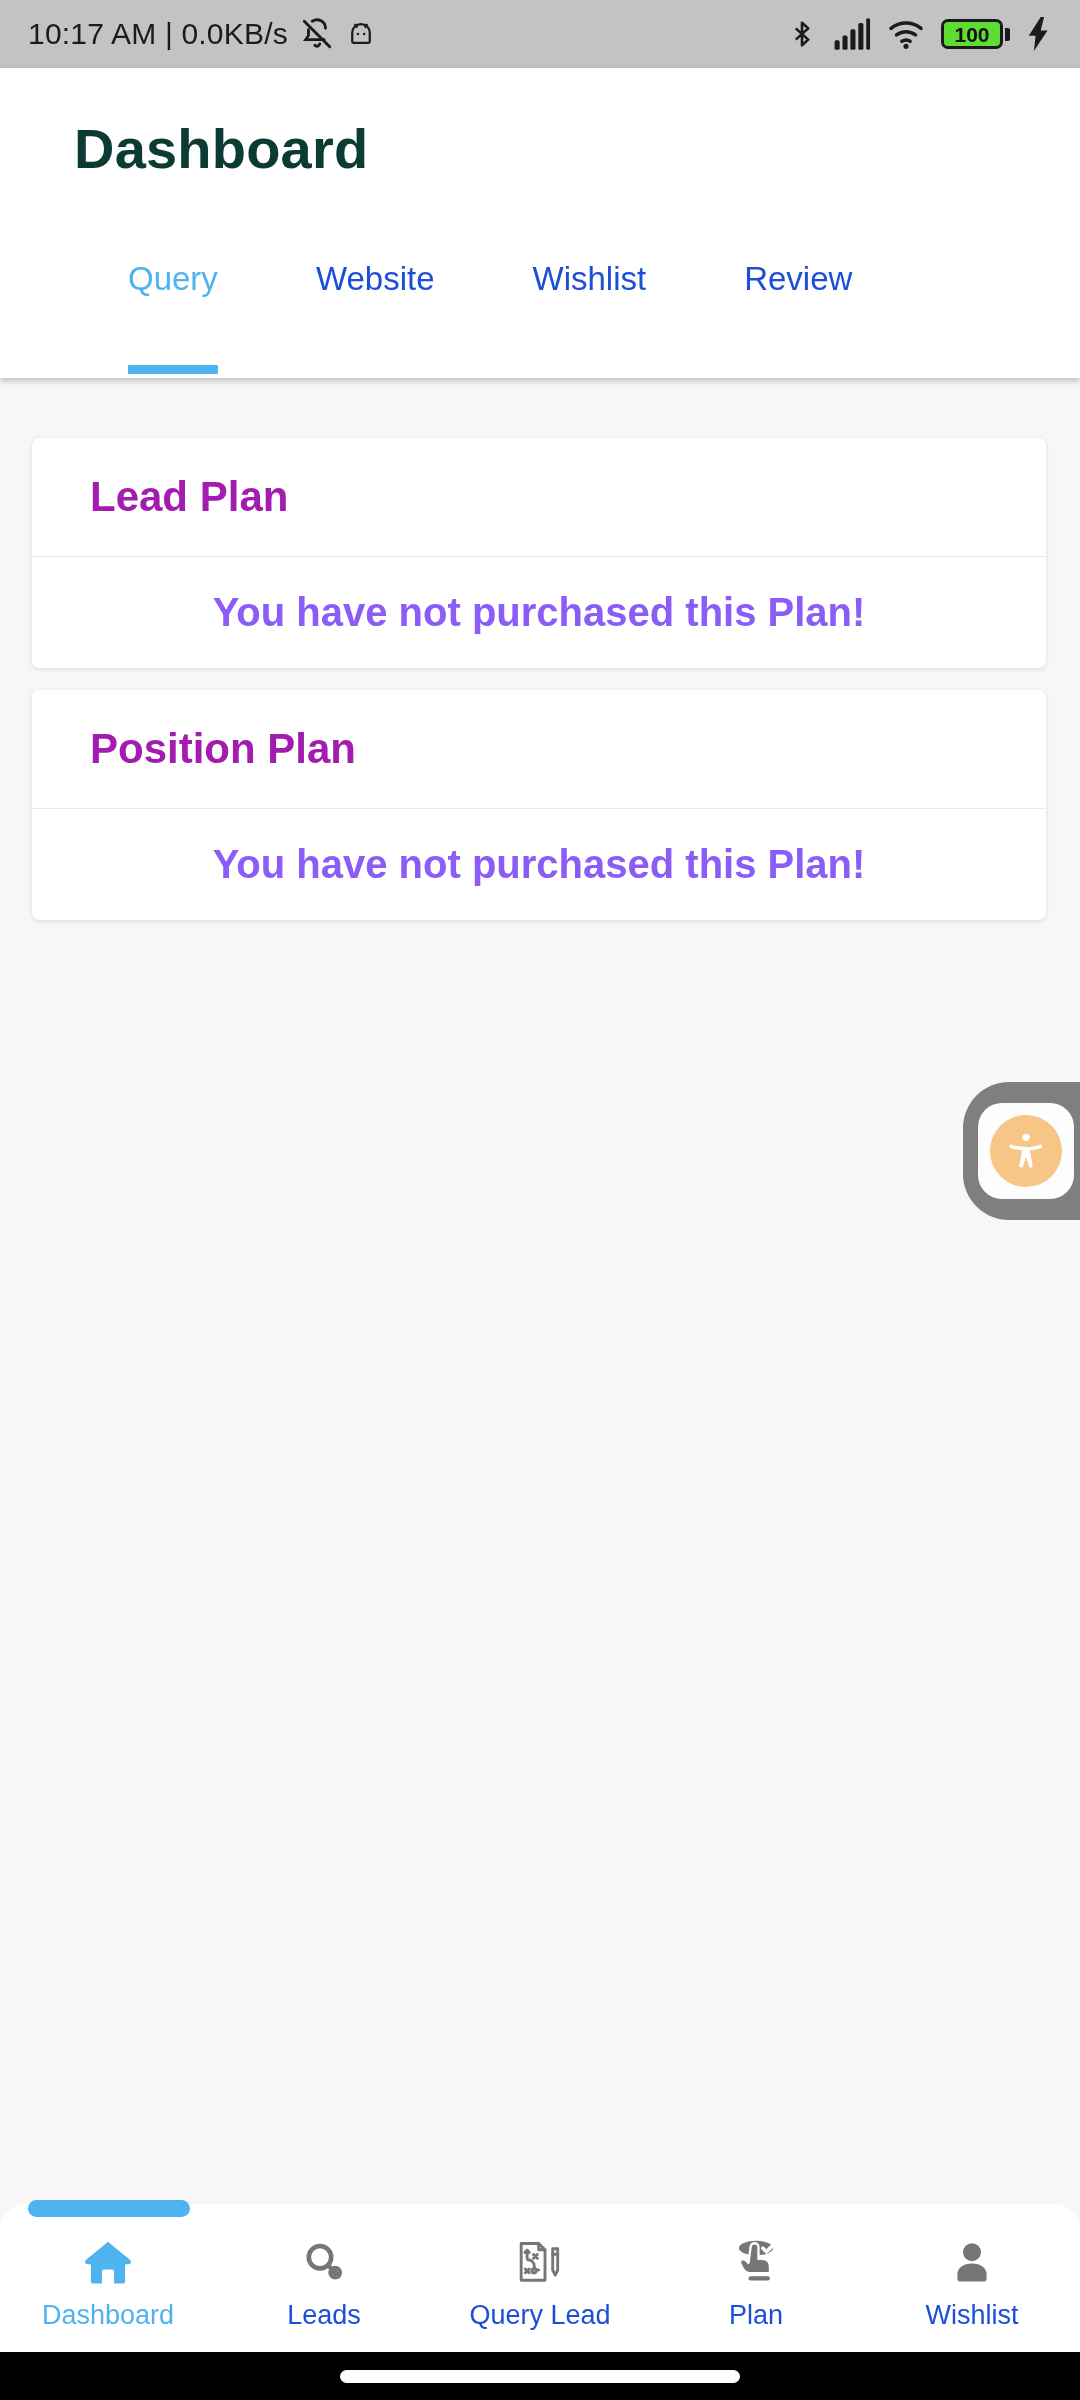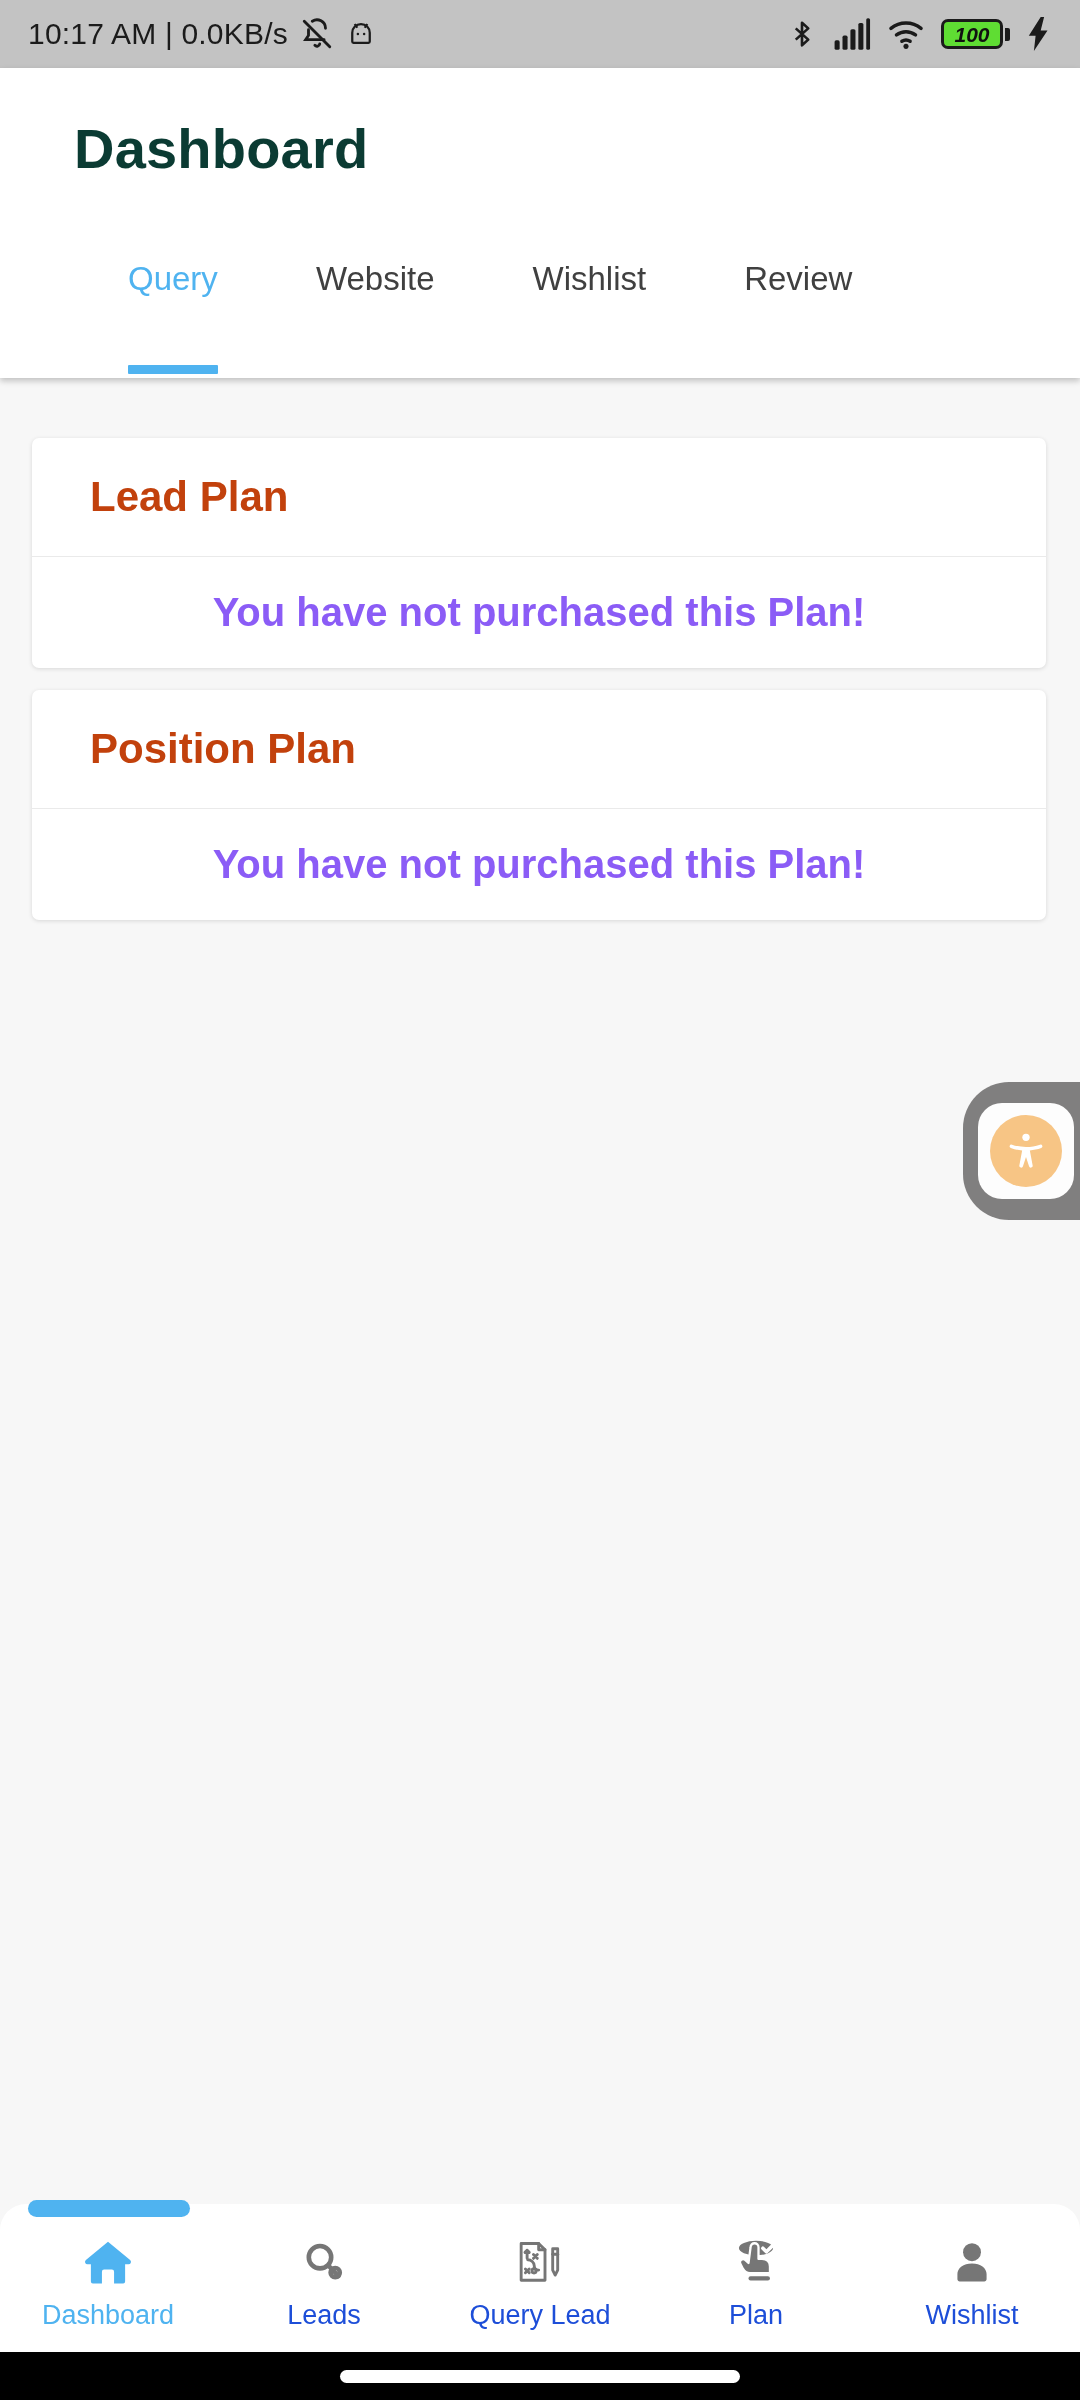--- a/index.html
+++ b/index.html
@@ -12,21 +12,21 @@
   }
 
   
   .status-bar{
     position:absolute; top:0; left:0; width:1080px; height:68px;
     background:#c3c3c3; display:flex; align-items:center;
     padding:0 28px; color:#1b1b1b;
   }
   .sb-left{ display:flex; align-items:center; gap:12px; }
   .sb-text{ font-size:30px; letter-spacing:.2px; white-space:nowrap; }
-  .sb-right{ margin-left:auto; display:flex; align-items:center; gap:16px;font-style:italic; }
+  .sb-right{ margin-left:auto; display:flex; align-items:center; gap:16px; }
   .sb-icon{ display:flex; align-items:center; }
   .batt{
     display:flex; align-items:center;
   }
   .batt-body{
     width:62px; height:30px; border:3px solid #1b1b1b; border-radius:7px;
     background:#5fdd33; display:flex; align-items:center; justify-content:center;
   }
   .batt-num{ font-size:21px; font-weight:700; color:#111; line-height:1; }
   .batt-cap{ width:5px; height:13px; background:#1b1b1b; border-radius:0 2px 2px 0; margin-left:2px; }
@@ -41,21 +41,21 @@
   .page-title{
     position:absolute; left:74px; top:48px;
     font-size:56px; font-weight:700; color:#0b3b33; letter-spacing:.2px;
   }
   .tabs{
     position:absolute; left:0; top:178px; width:1080px; height:132px;
     display:flex; align-items:flex-start; padding-left:128px;
   }
   .tab{
     position:relative; padding:14px 0 0 0; margin-right:98px;
-    font-size:33px; color:#404040; white-space:nowrap;
+    font-size:33px; color:#1d4ed8; white-space:nowrap;
   }
   .tab:last-child{ margin-right:0; }
   .tab.active{ color:#4fb3f0; }
   .tab.active .tab-underline{
     position:absolute; left:0; bottom:-76px; width:100%; height:9px;
     background:#4fb3f0; border-radius:1px;
   }
 
   
   .content{
@@ -66,21 +66,21 @@
     position:absolute; left:32px; width:1014px;
     background:#ffffff; border-radius:7px;
     box-shadow:0 1px 4px rgba(0,0,0,.13);
     overflow:hidden;
   }
   .card-1{ top:60px; height:230px; }
   .card-2{ top:312px; height:230px; }
   .card-head{
     height:118px; display:flex; align-items:center; padding-left:58px;
   }
-  .card-title{ font-size:42px; font-weight:700; color:#c2410c; }
+  .card-title{ font-size:42px; font-weight:700; color:#a21caf; }
   .card-divider{ height:1px; background:#eaeaea; width:100%; }
   .card-body{
     height:111px; display:flex; align-items:center; justify-content:center;
   }
   .card-msg{ font-size:40px; font-weight:700; color:#8b5cf6; }
 
   
   .a11y-fab{
     position:absolute; top:1082px; left:963px;
     width:117px; height:138px;

